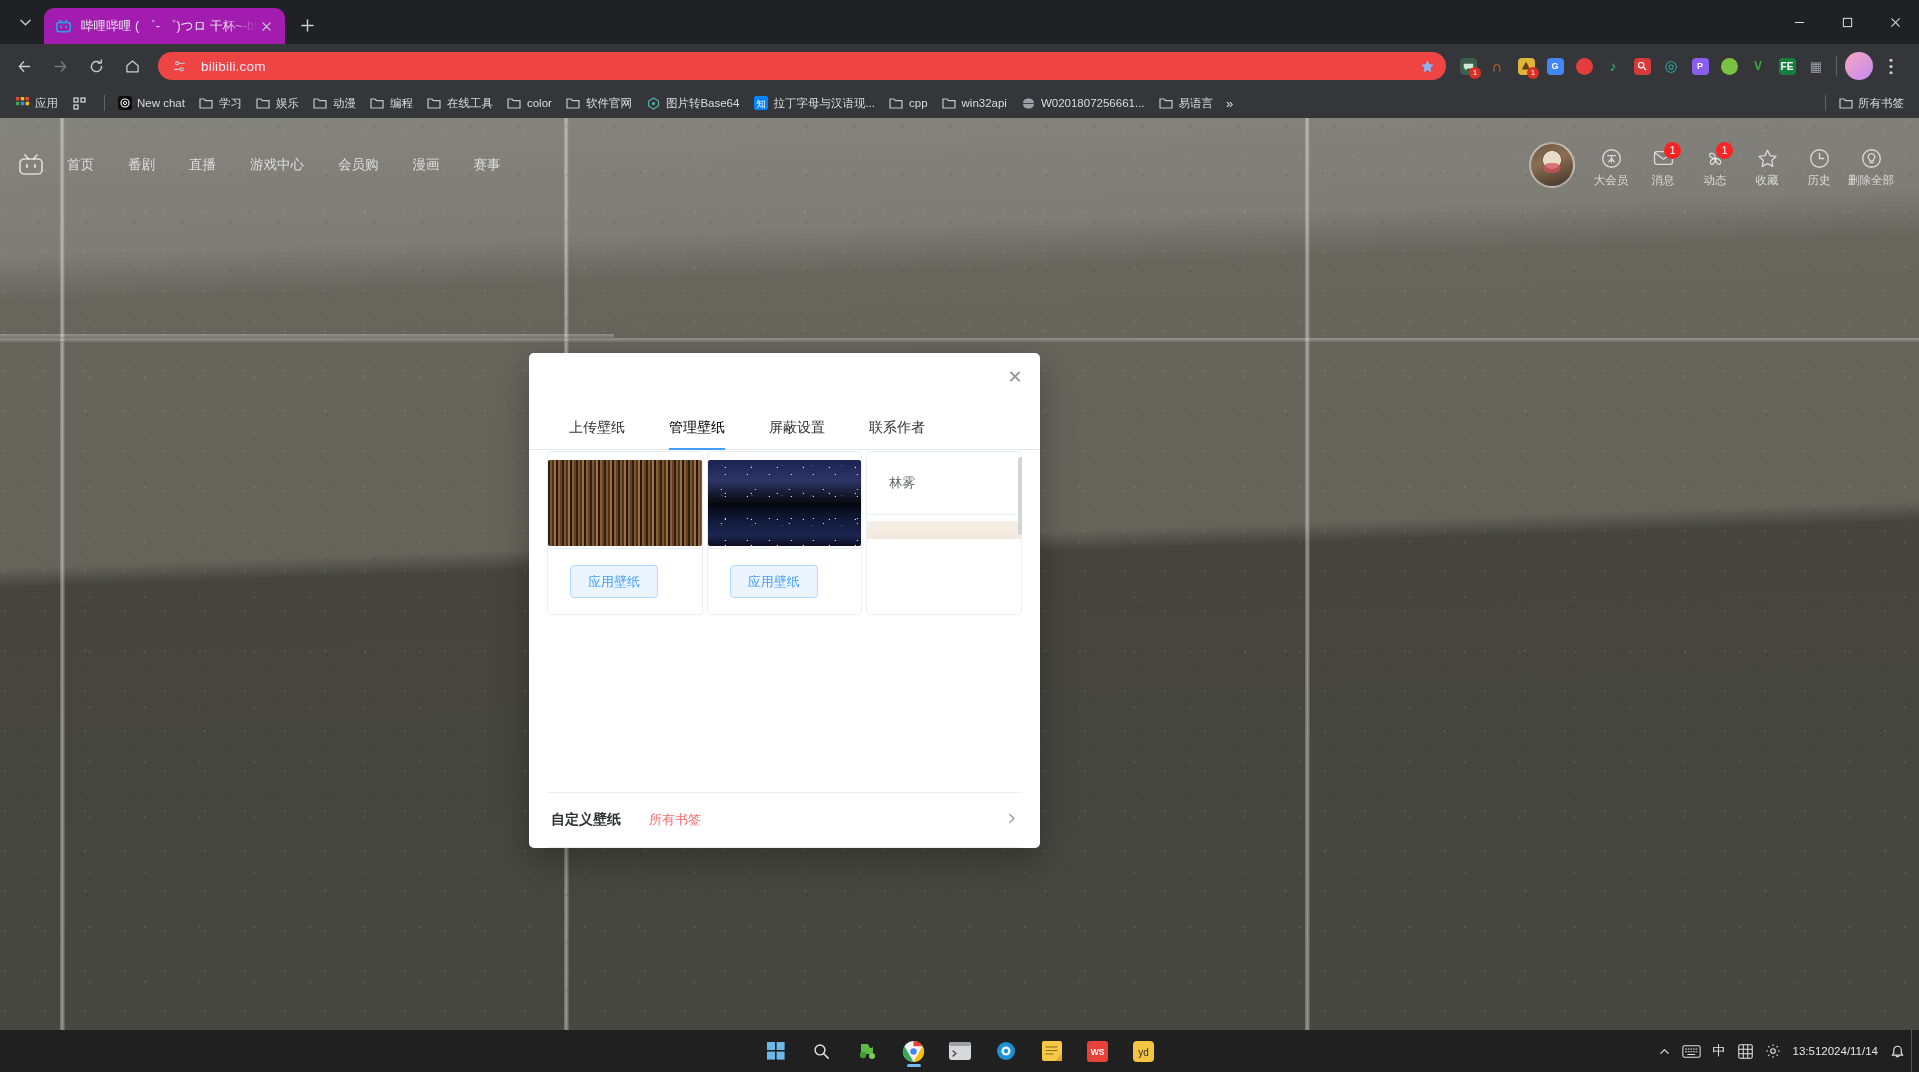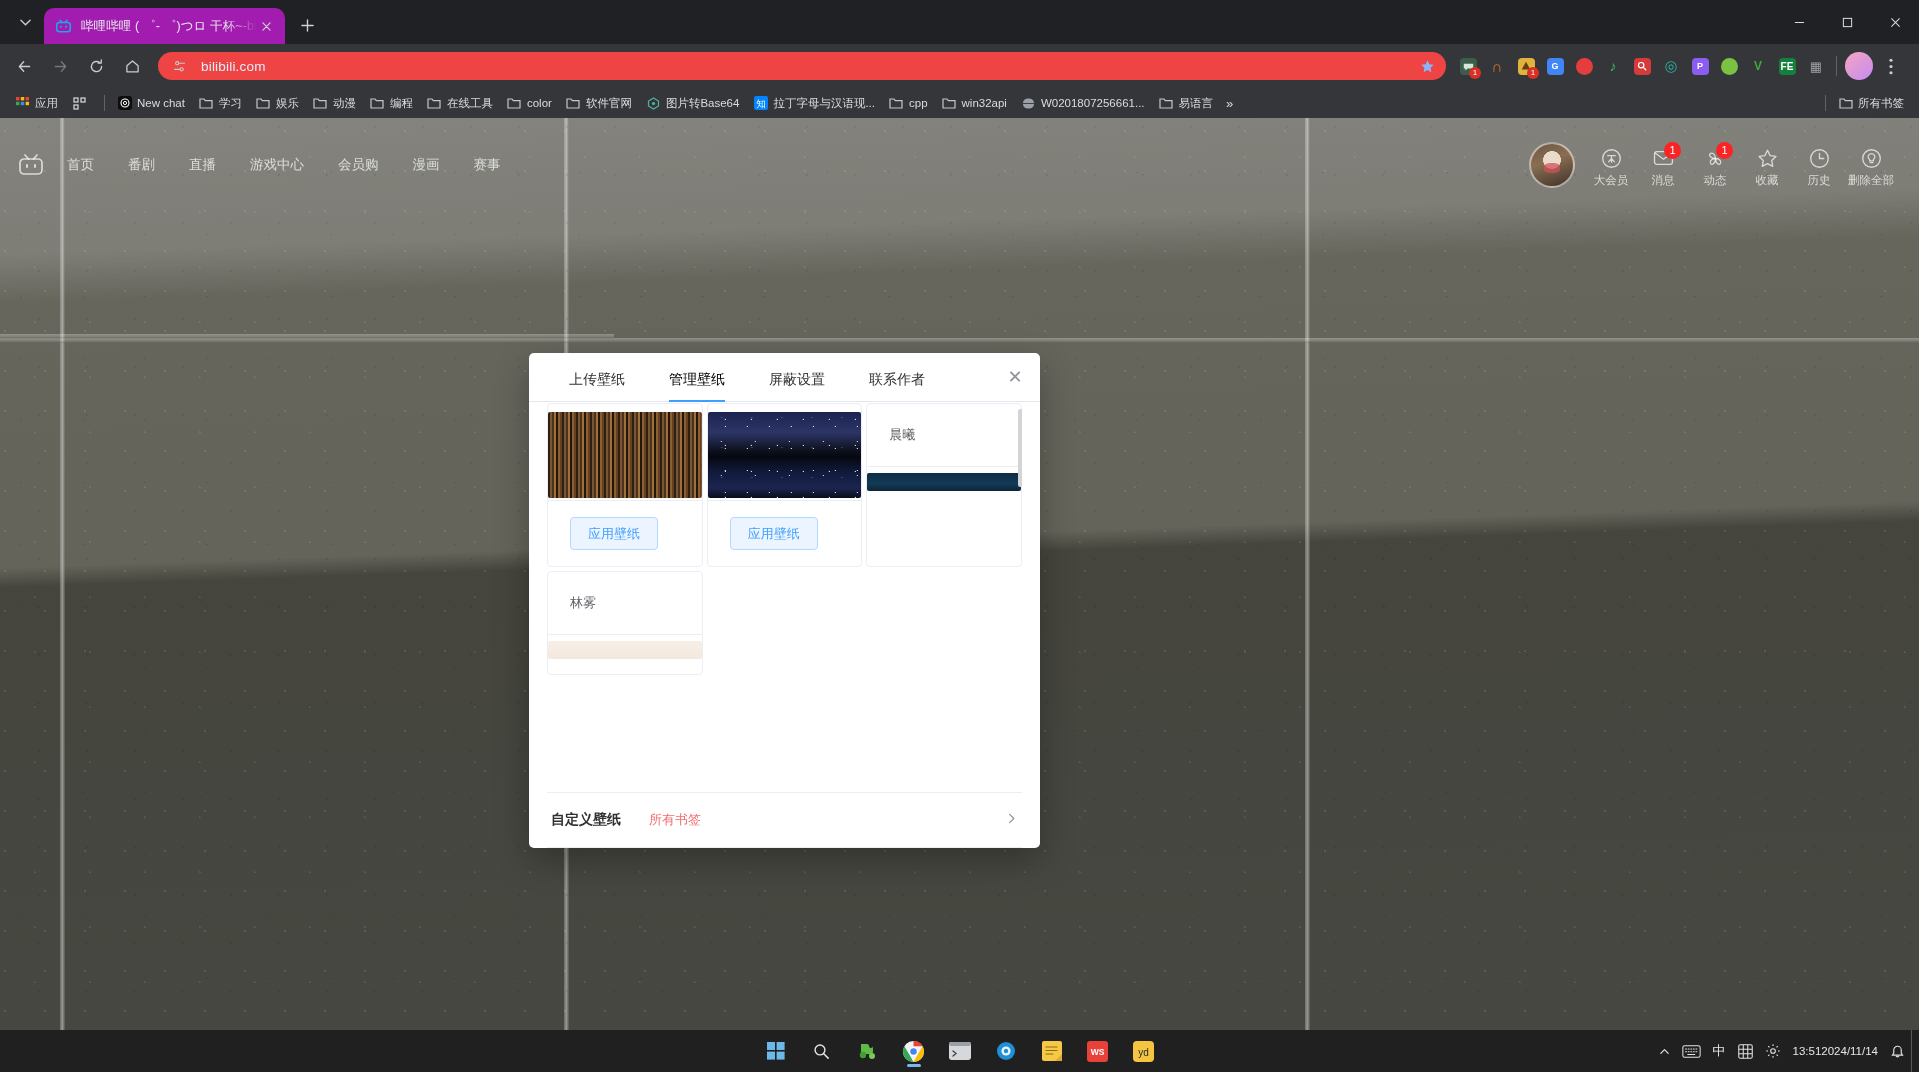--- a/index.html
+++ b/index.html
@@ -97,21 +97,21 @@
   .avatarwrap::after { content:""; position:absolute; left:30%; top:46%; width:40%; height:22%; border-radius:40%; background:rgba(210,80,90,.75); }
 
   
   .modal {
     position:absolute; left:529px; top:235px; width:511px; height:495px;
     background:#fff; border-radius:5px; box-shadow:0 12px 34px rgba(0,0,0,.28);
     display:flex; flex-direction:column; overflow:hidden;
   }
   .modal-close { position:absolute; right:13px; top:12px; width:24px; height:24px; display:flex; align-items:center; justify-content:center; color:#909399; font-size:18px; line-height:1; }
   .tabs { display:flex; padding:18px 40px 0 40px; border-bottom:1px solid #e4e7ed; position:relative; }
-  .tab-item { font-size:14px; color:#303133; padding:0 0 12px 0; margin-right:44px; position:relative; white-space:nowrap; }
+  .tab-item { font-size:14px; color:#303133; padding:0 0 12px 0; margin-right:44px; position:relative; white-space:nowrap;margin-top:48px; }
   .tab-item.active { color:#000000; font-weight:500; }
   .tab-item.active::after { content:""; position:absolute; left:0; right:0; bottom:-1px; height:2px; background:#409eff; }
 
   .modal-body { flex:1; overflow:hidden; padding:0; display:flex; flex-direction:column; }
 
   .section-head { display:flex; align-items:center; padding:17px 22px 13px 22px; }
   .section-head .st { font-size:14px; font-weight:bold; color:#303133; }
   .section-head .caret { margin-left:auto; color:#909399; font-size:12px; }
 
   .gridwrap { position:relative; margin:0 18px; flex:1; overflow:hidden; border-top:1px solid transparent; }
@@ -595,26 +595,20 @@
                     radial-gradient(circle at 40% 26%,#fff 0 .5px,transparent .6px),
                     linear-gradient(180deg,#1b2350 0%,#2c3566 24%,#0b0d18 47%,#060811 52%,#101a3a 70%,#1c2550 88%,#0a0d1c 100%);
                   background-size:26px 26px,34px 34px,22px 22px,30px 30px,100% 100%;
                 "></div>
               </div>
               <div class="foot">
                 <button class="btn-apply">应用壁纸</button>
               </div>
             </div>
 
-            <div class="card">
-              <div class="cardtitle">晨曦</div>
-              <div class="thumb-area" style="height:40px;align-items:flex-start;border-top:1px solid #ebeef5;">
-                <div class="thumb" style="height:18px;background:linear-gradient(180deg,#0f2c44 0%,#123b57 60%,#0d2437 100%);"></div>
-              </div>
-            </div>
 
             <div class="card">
               <div class="cardtitle">林雾</div>
               <div class="thumb-area" style="height:40px;align-items:flex-start;border-top:1px solid #ebeef5;">
                 <div class="thumb" style="height:18px;background:linear-gradient(180deg,#f7efe7 0%,#f3e8dd 100%);"></div>
               </div>
             </div>
 
           </div>
           <div class="scroller"></div>

